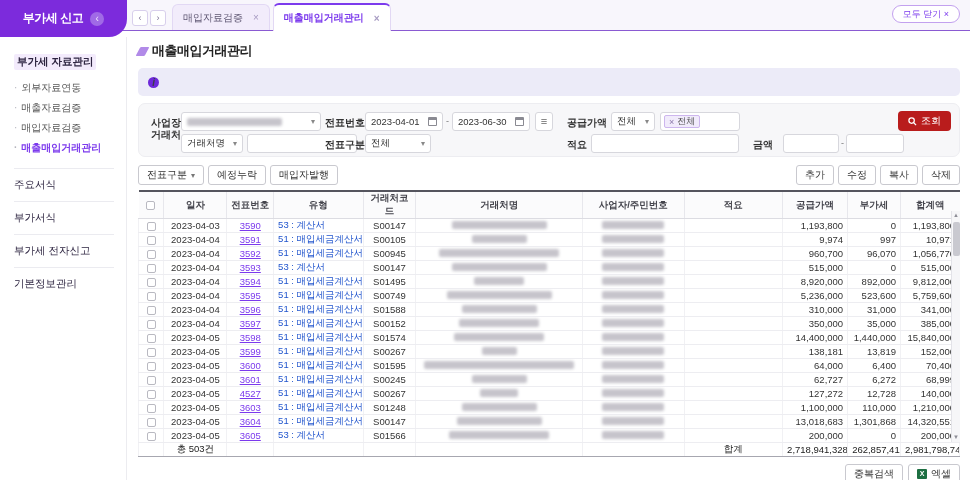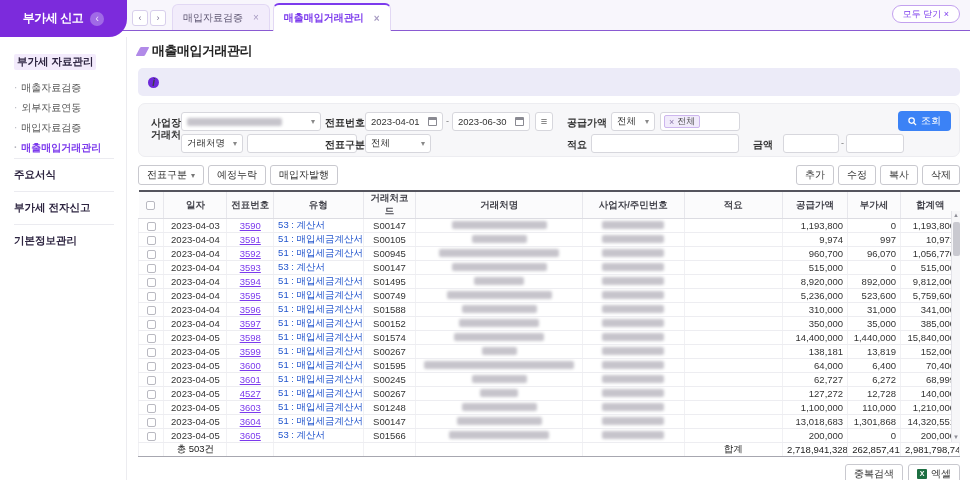--- a/index.html
+++ b/index.html
@@ -27,23 +27,23 @@
               border-radius:9px; background:#fff; color:#7c3aed; font-size:9px; line-height:16px; cursor:pointer; }
 
   
   .sidebar { position:absolute; left:0; top:37px; bottom:0; width:127px; background:#fff;
              border-right:1px solid #ececf0; padding:14px 12px 0 14px; }
   .sb-sec-title { display:inline-block; font-size:10.5px; font-weight:bold; color:#2d2440;
                   background:#f3ebfc; padding:1px 3px; border-radius:2px; margin-bottom:8px; cursor:pointer; }
   .sb-item { font-size:10px; color:#555; padding:3px 0; cursor:pointer; }
   .sb-item::before { content:"·"; color:#b5b5bd; margin-right:4px; }
   .sb-item.active { color:#7c3aed; font-weight:bold; }
-  .sb-sec { font-size:10.5px; font-weight:bold; color:#2d2440; padding:9px 0; border-top:1px solid #ebebf0;
+  .sb-sec { font-size:10.5px; font-weight:normal; color:#2d2440; padding:9px 0; border-top:1px solid #ebebf0;
             cursor:pointer; }
-  .sb-group { }
+  .sb-group { margin-bottom:10px; }
 
   
   .main { position:absolute; left:128px; top:32px; right:0; bottom:0; background:#fff; padding:0 10px; }
   .pagetitle { display:flex; align-items:center; gap:5px; margin:10px 0 8px 0; }
   .slash { width:9px; height:9px; background:#b18ae8; transform:skewX(-28deg); border-radius:1px; }
   .pagetitle h1 { font-size:13px; color:#222; letter-spacing:-0.5px; }
 
   .notice { height:28px; background:#ecebf8; border-radius:5px; display:flex; align-items:center;
             gap:6px; padding:0 10px; margin-bottom:7px; }
   .info-i { width:11px; height:11px; border-radius:50%; background:#6d28d9; color:#fff; font-size:8px;
@@ -60,21 +60,21 @@
   .sel .ar { color:#888; font-size:8px; margin-left:4px; }
   .cal { width:9px; height:9px; border:1px solid #8a8a92; border-top:3px solid #8a8a92; border-radius:1px; flex:none; }
   .dash { position:absolute; font-size:9px; color:#777; }
   .menu-btn { position:absolute; width:18px; height:19px; border:1px solid #d7d7dd; background:#fff;
               border-radius:3px; color:#666; font-size:11px; text-align:center; line-height:17px; cursor:pointer; }
   .tagbox { position:absolute; background:#fff; border:1px solid #d7d7dd; border-radius:3px; height:19px;
             display:flex; align-items:center; padding:0 3px; }
   .chip { display:flex; align-items:center; gap:3px; background:#f1ebfb; border:1px solid #cdb6ee;
           border-radius:2px; font-size:9px; color:#555; padding:0 4px; height:13px; }
   .chip .x { color:#8b79ab; font-size:9px; cursor:pointer; }
-  .searchbtn { position:absolute; right:8px; top:7px; height:20px; padding:0 10px; background:#3b82f6;
+  .searchbtn { position:absolute; right:8px; top:7px; height:20px; padding:0 10px; background:#b91c1c;
                color:#fff; border:none; border-radius:4px; font-size:10px; display:flex; align-items:center;
                gap:4px; cursor:pointer; }
   .redact { display:inline-block; height:8px; background:#c6c4cb; border-radius:2px; filter:blur(1.5px); }
 
   
   .toolbar { display:flex; justify-content:space-between; margin-bottom:5px; }
   .tgroup { display:flex; gap:4px; }
   .btn { height:20px; padding:0 8px; background:#fff; border:1px solid #c9c9cf; border-radius:3px;
          font-size:10px; color:#333; display:flex; align-items:center; gap:4px; cursor:pointer; }
   .btn .ar { font-size:8px; color:#777; }
@@ -131,28 +131,29 @@
 
   <div class="brand">
     <span class="t">부가세 신고</span>
     <span class="circ">‹</span>
   </div>
 
   <div class="sidebar">
     <div class="sb-group">
       <span class="sb-sec-title">부가세 자료관리</span>
       <div id="sb-items">
+          <div class="sb-item">외부자료연동</div>
           <div class="sb-item">매출자료검증</div>
-          <div class="sb-item">외부자료연동</div>
           <div class="sb-item">매입자료검증</div>
           <div class="sb-item active">매출매입거래관리</div>
         </div>
     </div>
     <div id="sb-secs">
         <div class="sb-sec">주요서식</div>
+        <div class="sb-sec">부가서식</div>
         <div class="sb-sec">부가세 전자신고</div>
         <div class="sb-sec">기본정보관리</div>
       </div>
   </div>
 
   <div class="main">
 
     <div class="pagetitle">
       <span class="slash"></span>
       <h1>매출매입거래관리</h1>

